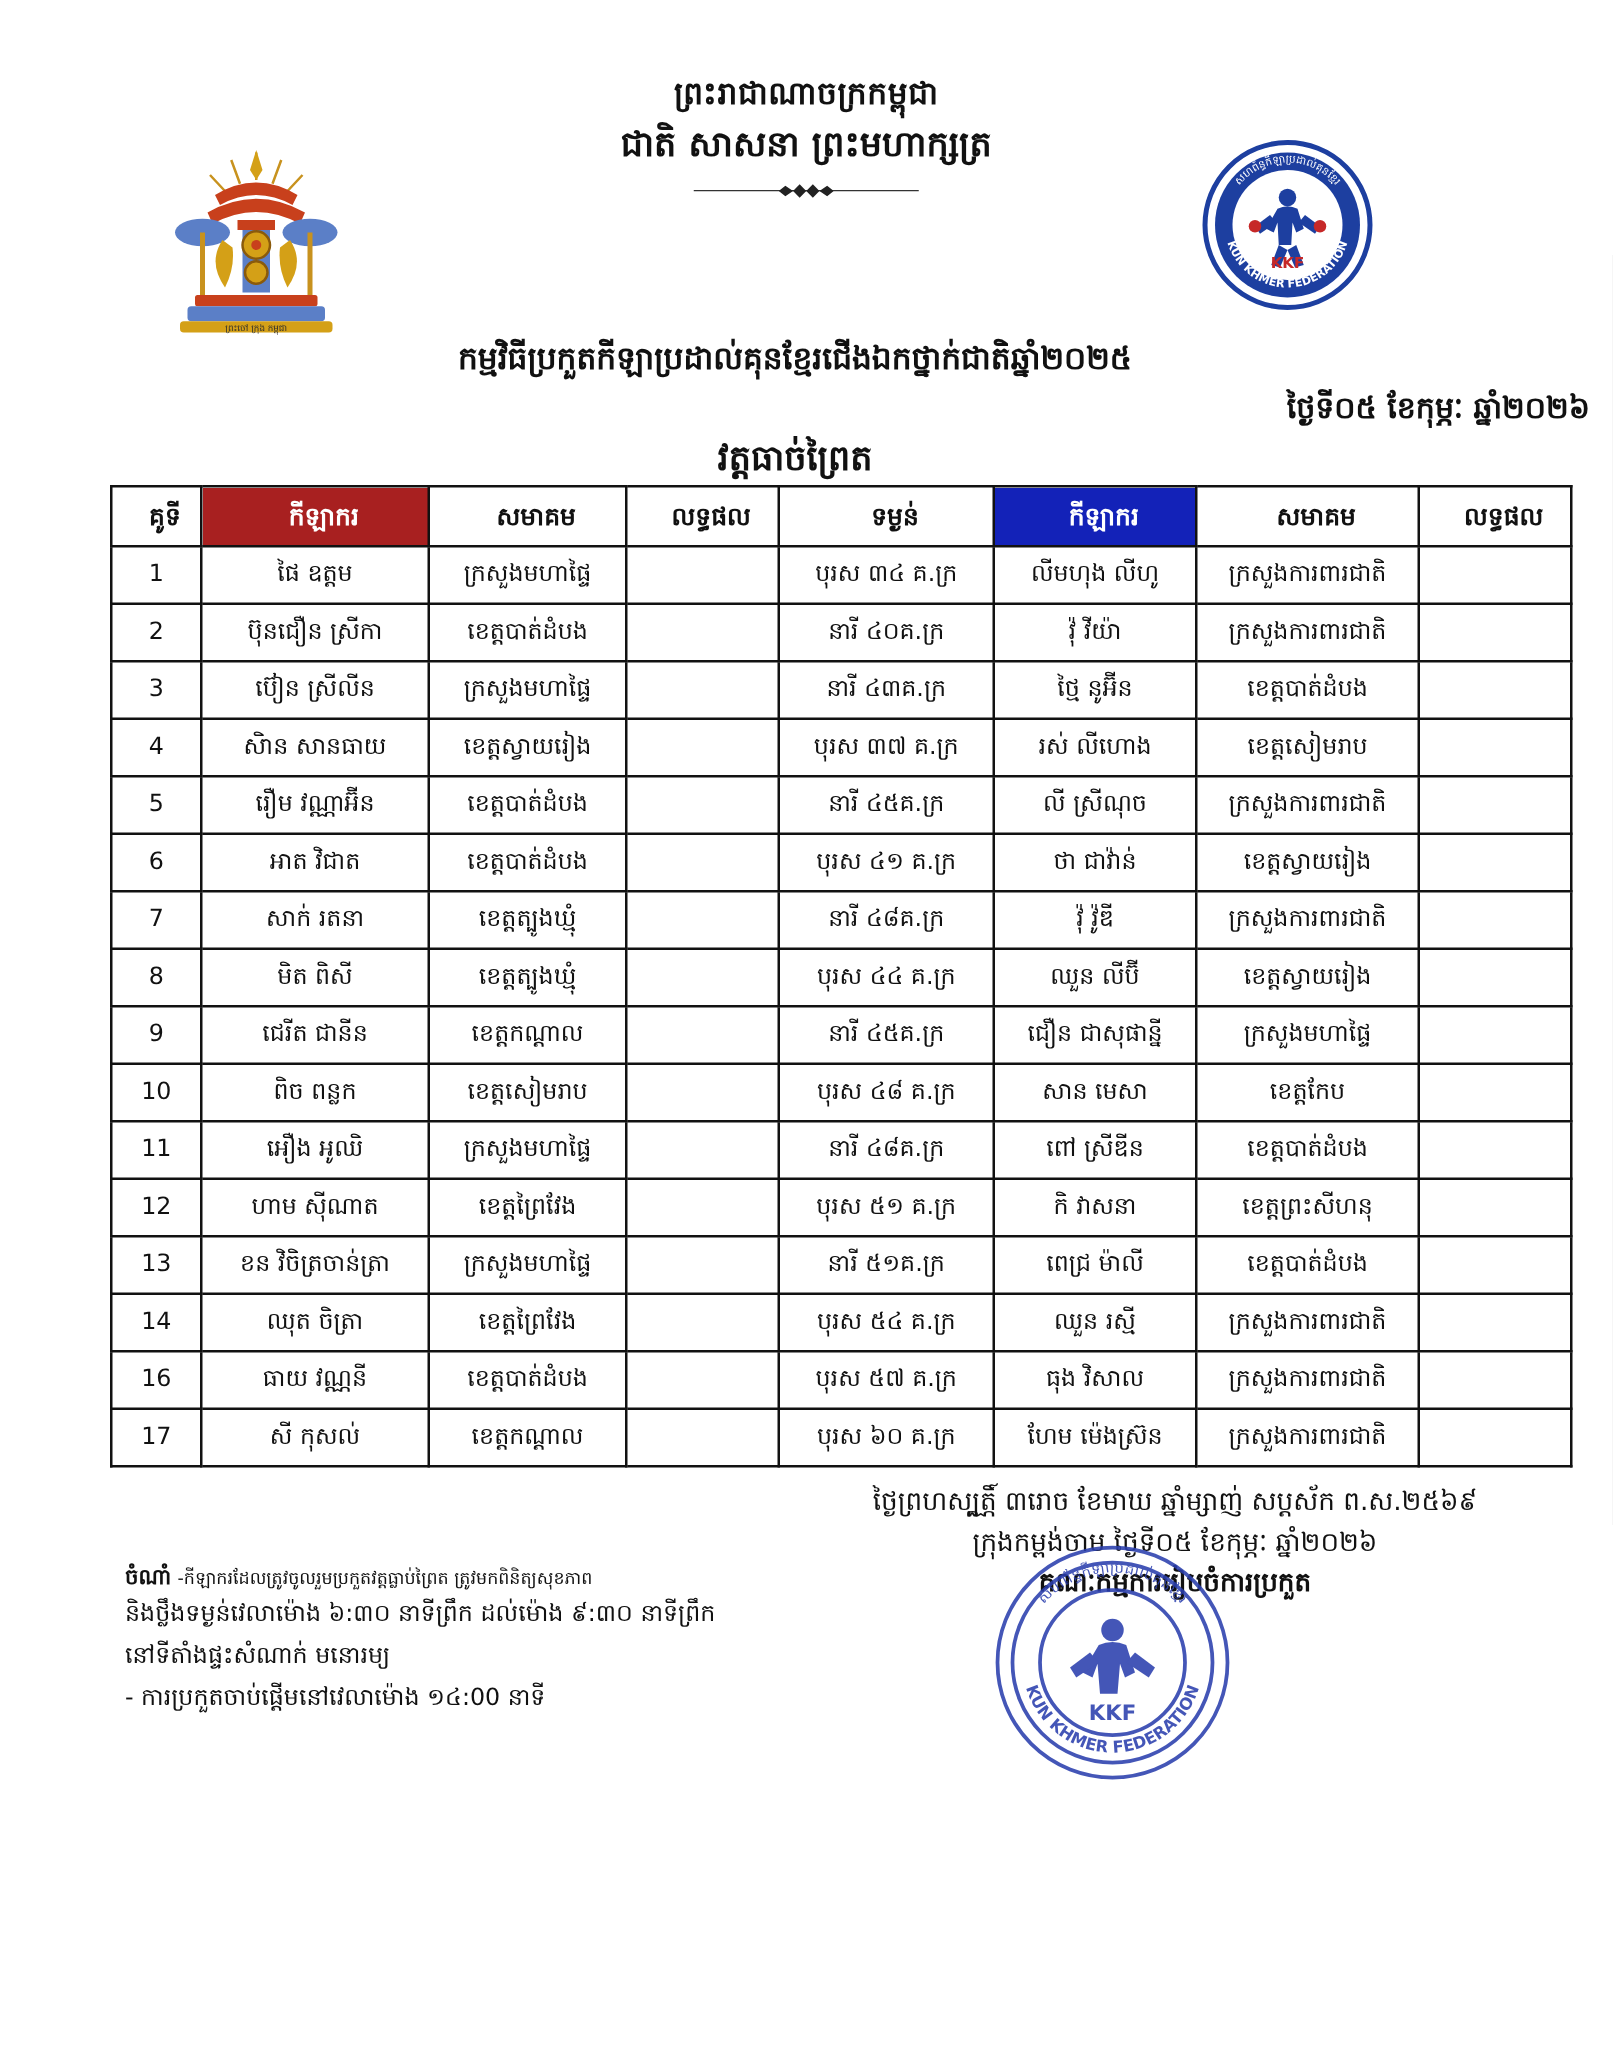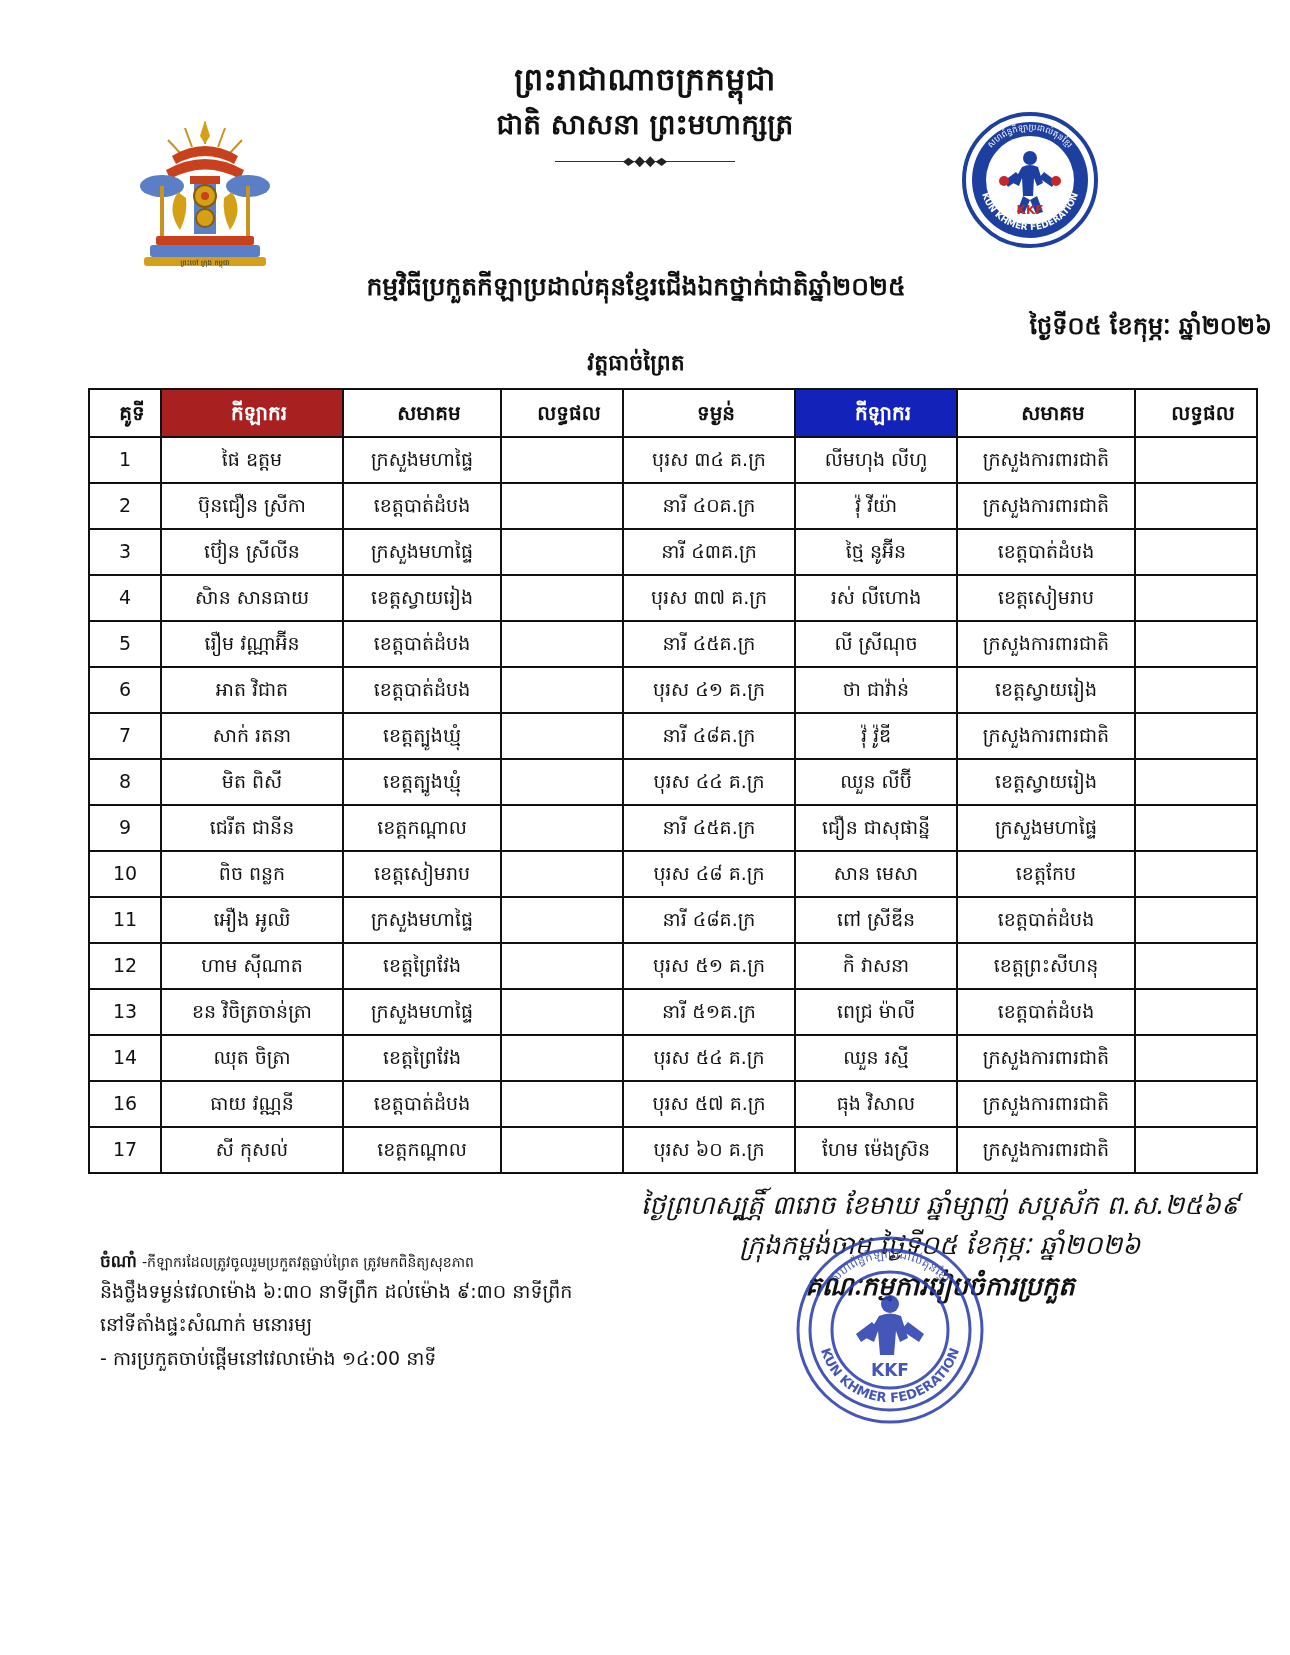--- a/index.html
+++ b/index.html
@@ -21,21 +21,21 @@
 
   
   .header-block {
     position: absolute;
     top: 56px;
     left: 0;
     width: 1290px;
     text-align: center;
   }
   .hdr-line1 {
-    font-size: 31px;
+    font-size: 25px;
     font-weight: 700;
     letter-spacing: 0.5px;
     line-height: 1.5;
   }
   .hdr-line2 {
     font-size: 28px;
     font-weight: 700;
     line-height: 1.6;
   }
   .hdr-orn {
@@ -91,21 +91,21 @@
     font-weight: 700;
     line-height: 1.55;
   }
   .title-date {
     font-size: 24px;
     font-weight: 700;
     line-height: 1.6;
     text-align: right;
   }
   .title-venue {
-    font-size: 22px;
+    font-size: 28px;
     font-weight: 700;
     line-height: 1.6;
   }
 
   
   .table-wrap {
     position: absolute;
     top: 388px;
     left: 88px;
     width: 1112px;
@@ -152,24 +152,23 @@
 
   
   .sig-block {
     position: absolute;
     top: 1185px;
     left: 640px;
     width: 600px;
     text-align: center;
   }
   .sig-line {
-    font-size: 26px;
+    font-size: 21px;
     line-height: 1.55;
     font-weight: 400;
-    font-style: italic;
   }
   .sig-line.bold {
     font-weight: 700;
   }
   .sig-stamp {
     position: absolute;
     top: 1230px;
     left: 790px;
     width: 200px;
     height: 200px;

